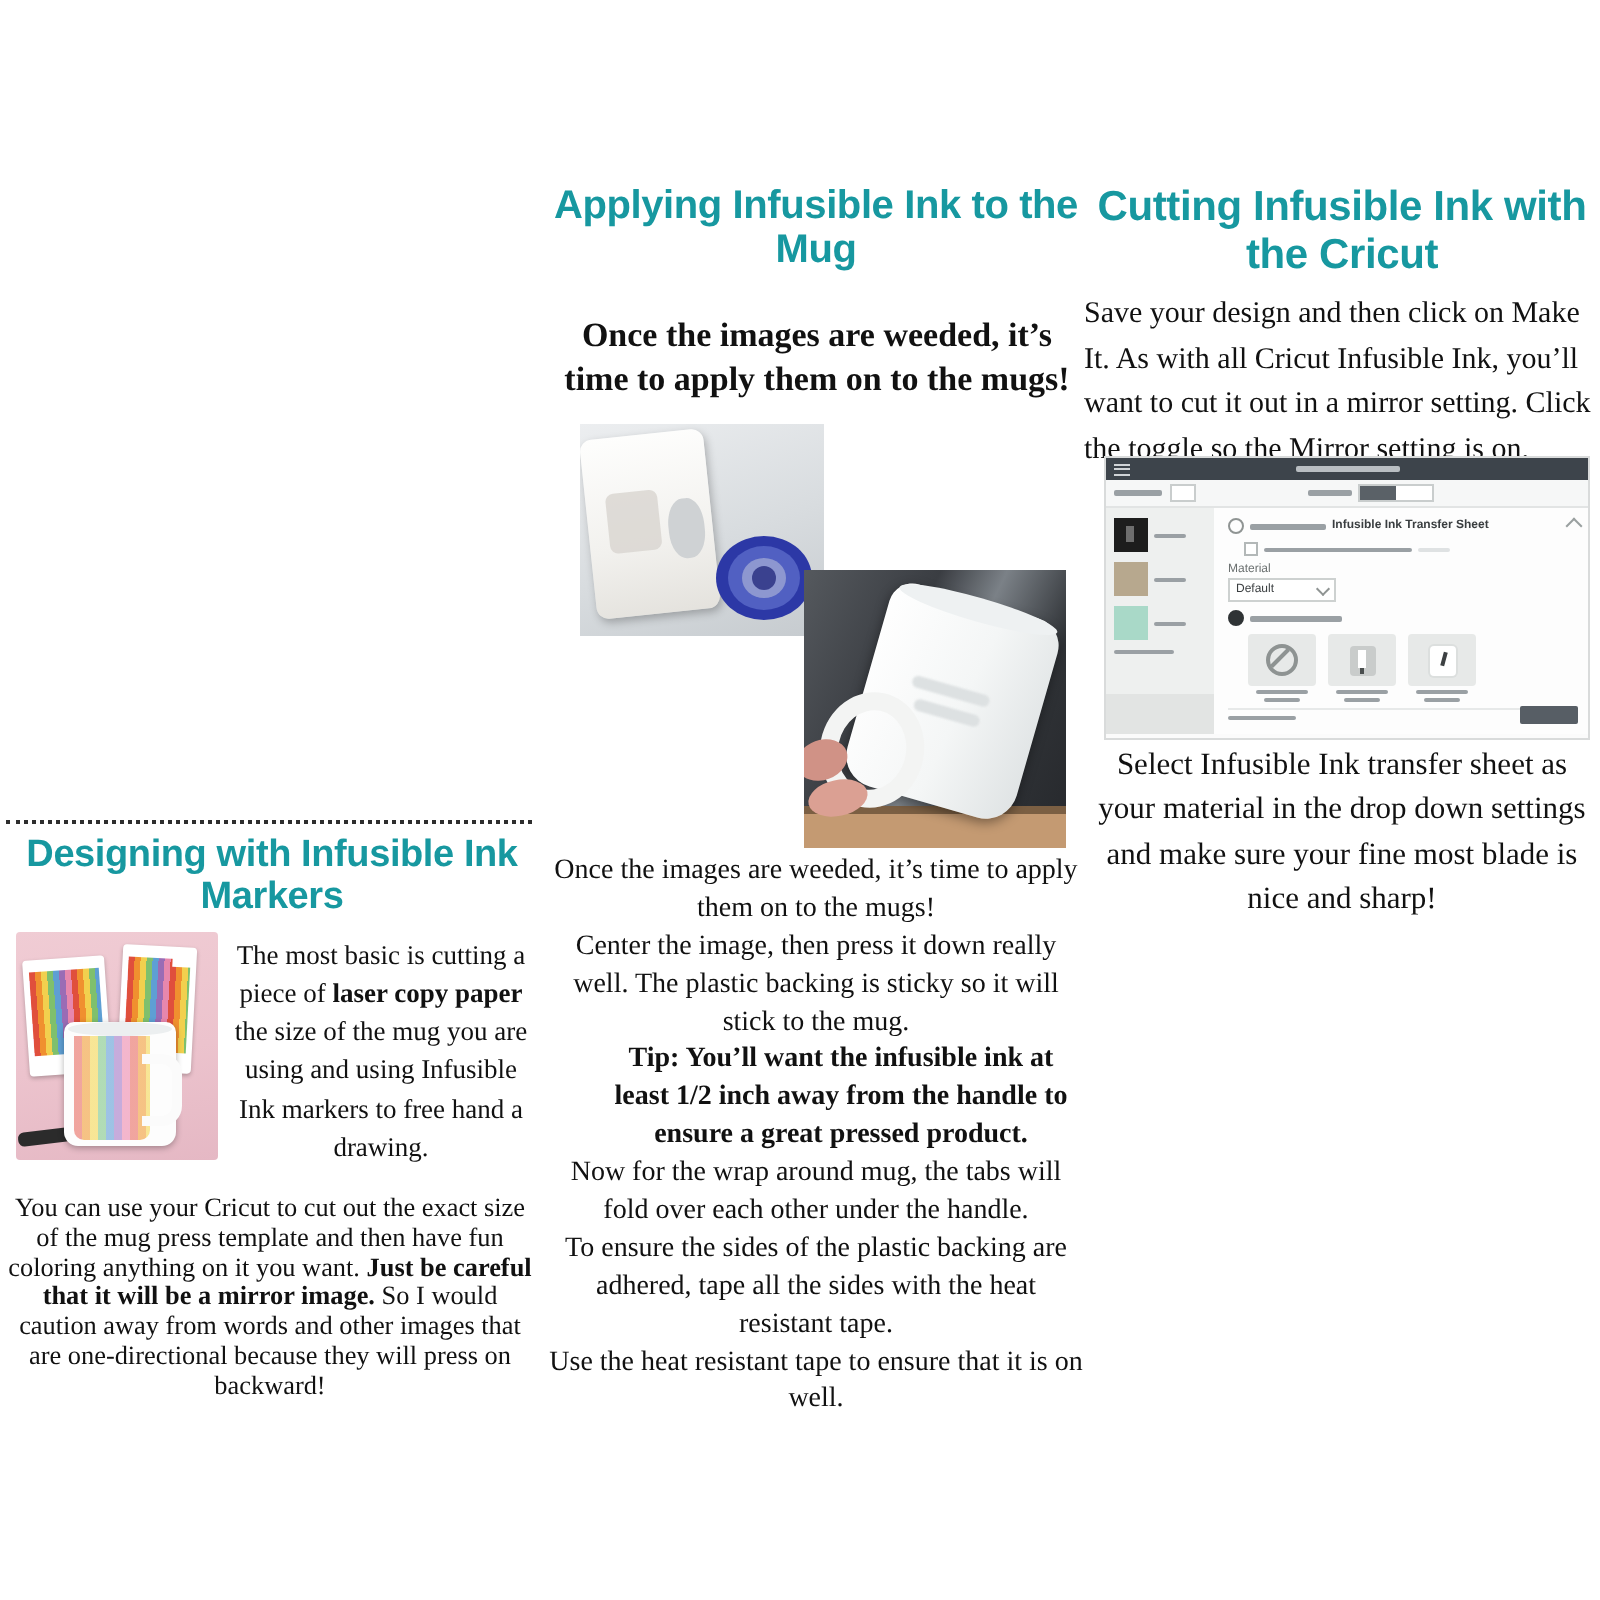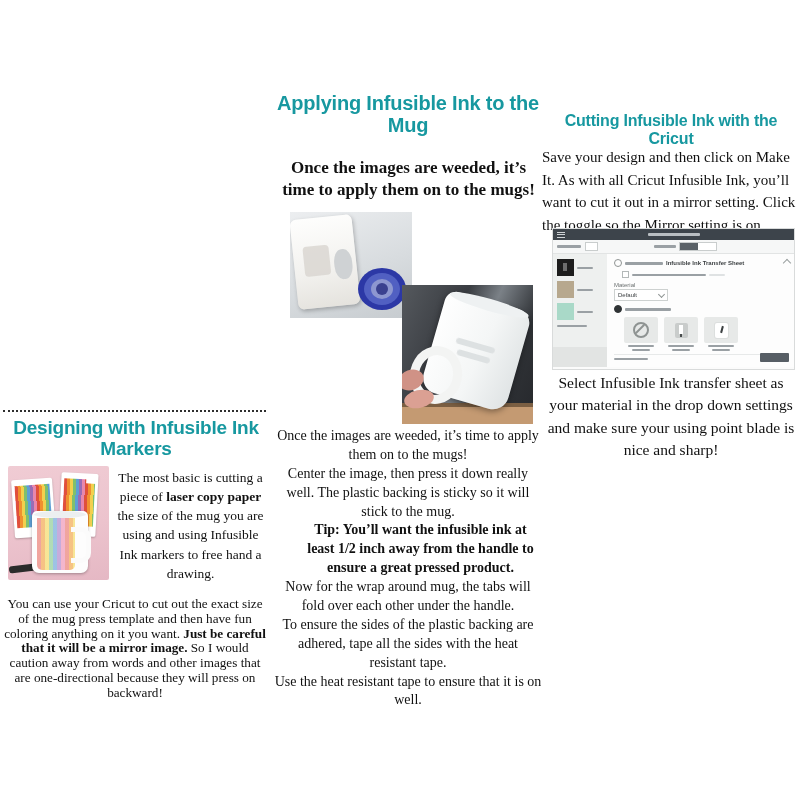--- a/index.html
+++ b/index.html
@@ -17,21 +17,21 @@
   #left-body{left:2px;top:597px;width:266px;font-size:13.2px;line-height:1.12;text-align:center;}
   .b{font-weight:bold;text-align:right;}
   
   #mid-heading{left:277px;top:92px;width:262px;font-size:20px;}
   #mid-subheading{left:280px;top:157px;width:257px;font-size:17px;font-weight:bold;
                   text-align:center;line-height:1.32;}
   #mid-paragraphs{left:274px;top:427px;width:268px;}
   #mid-paragraphs p{margin:0;font-size:14px;line-height:1.35;text-align:center;}
   #mid-paragraphs p.bold{font-weight:bold;margin-left:25px;}
   
-  #right-heading{left:545px;top:92px;width:252px;font-size:16px;margin-top:20px;}
+  #right-heading{left:545px;top:92px;width:252px;font-size:21px;}
   #right-intro{left:542px;top:146px;width:258px;font-size:15px;line-height:1.5;}
   #right-outro{left:544px;top:372px;width:254px;font-size:15.5px;line-height:1.44;text-align:center;}
   
   #photoA{width:101px;height:114px;flex:0 0 101px;position:relative;overflow:hidden;border-radius:2px;
           background:linear-gradient(170deg,#f0ccd4 0%,#ecc3cd 55%,#e5b8c4 100%);}
   .pack{position:absolute;background:#fff;border-radius:2px;box-shadow:0 1px 2px rgba(0,0,0,.25);}
   .pack .stripes{position:absolute;left:3px;right:3px;top:6px;bottom:10px;
       background:repeating-linear-gradient(90deg,#e04f3c 0 3px,#f0902f 3px 6px,#f2d04e 6px 9px,
       #7fc06d 9px 12px,#5e9fd4 12px 15px,#9a6cb5 15px 18px,#e787ad 18px 21px);}
   #pack1{left:5px;top:13px;width:41px;height:58px;transform:rotate(-4deg);}
@@ -289,15 +289,15 @@
             <div class="sk dark" style="width:18px;height:2px"></div>
           </div>
         </div>
         <div id="ds-divider"></div>
         <div class="sk dark" style="width:34px;height:2px"></div>
         <div id="go-button"></div>
       </div>
     </div>
   </div>
 
-  <div class="abs" id="right-outro">Select Infusible Ink transfer sheet as your material in the drop down settings and make sure your using point blade is nice and sharp!</div>
+  <div class="abs" id="right-outro">Select Infusible Ink transfer sheet as your material in the drop down settings and make sure your fine most blade is nice and sharp!</div>
 
 </div>
 
 </body></html>

